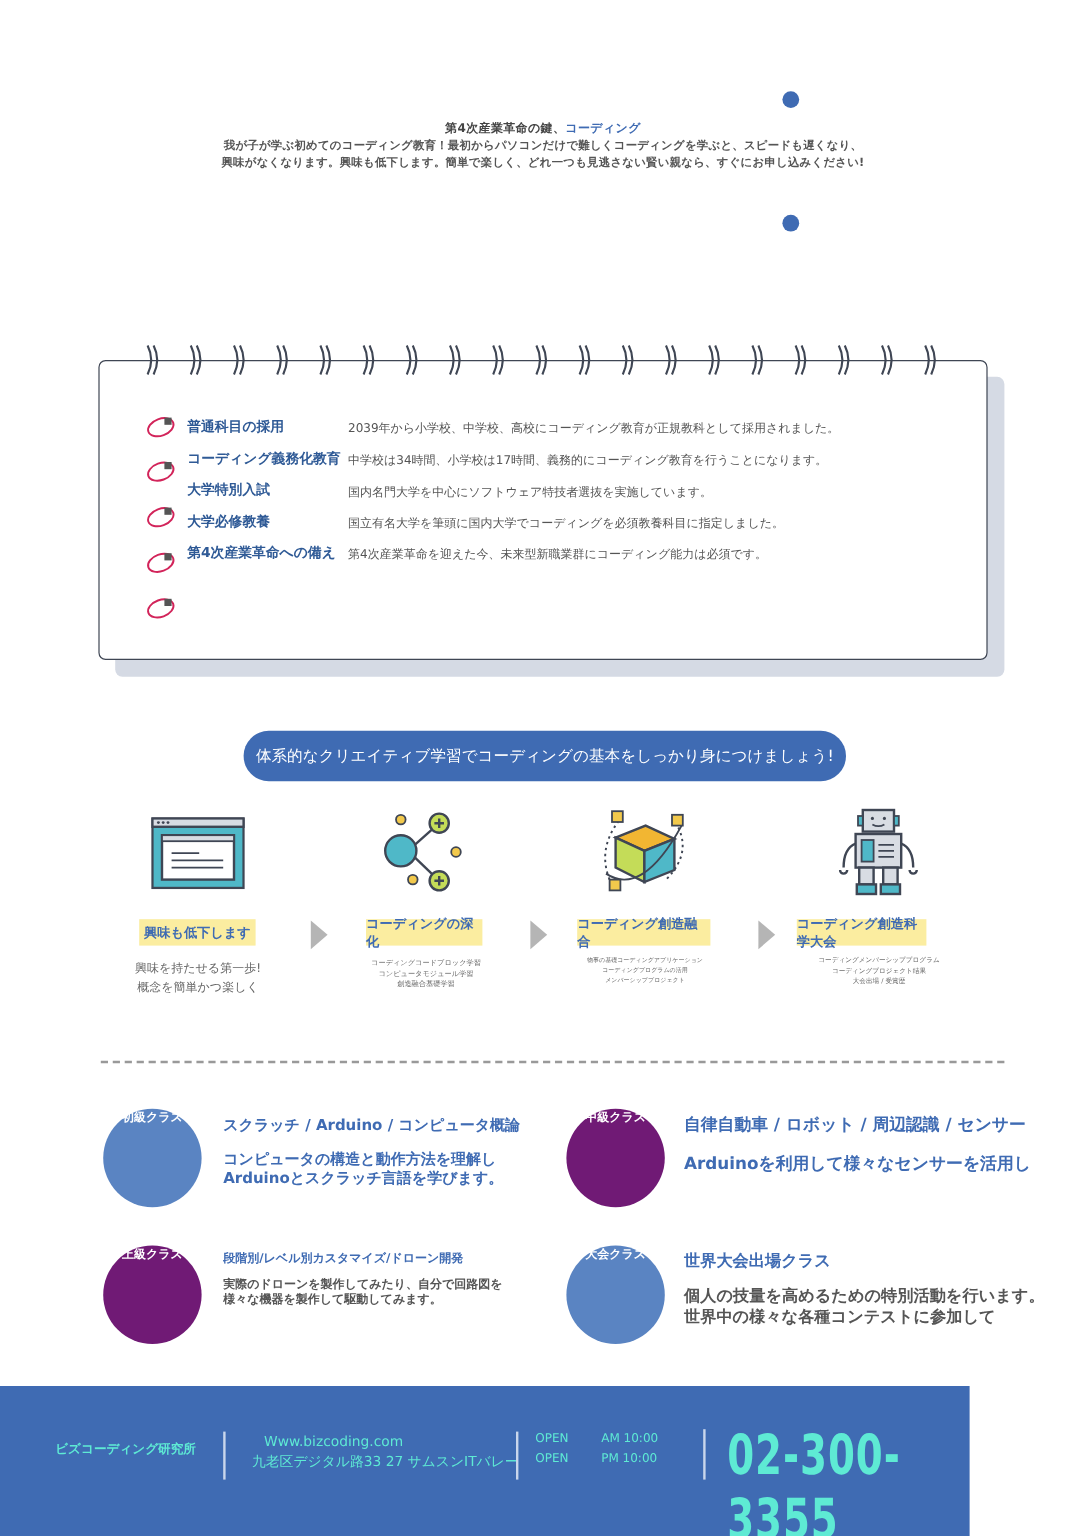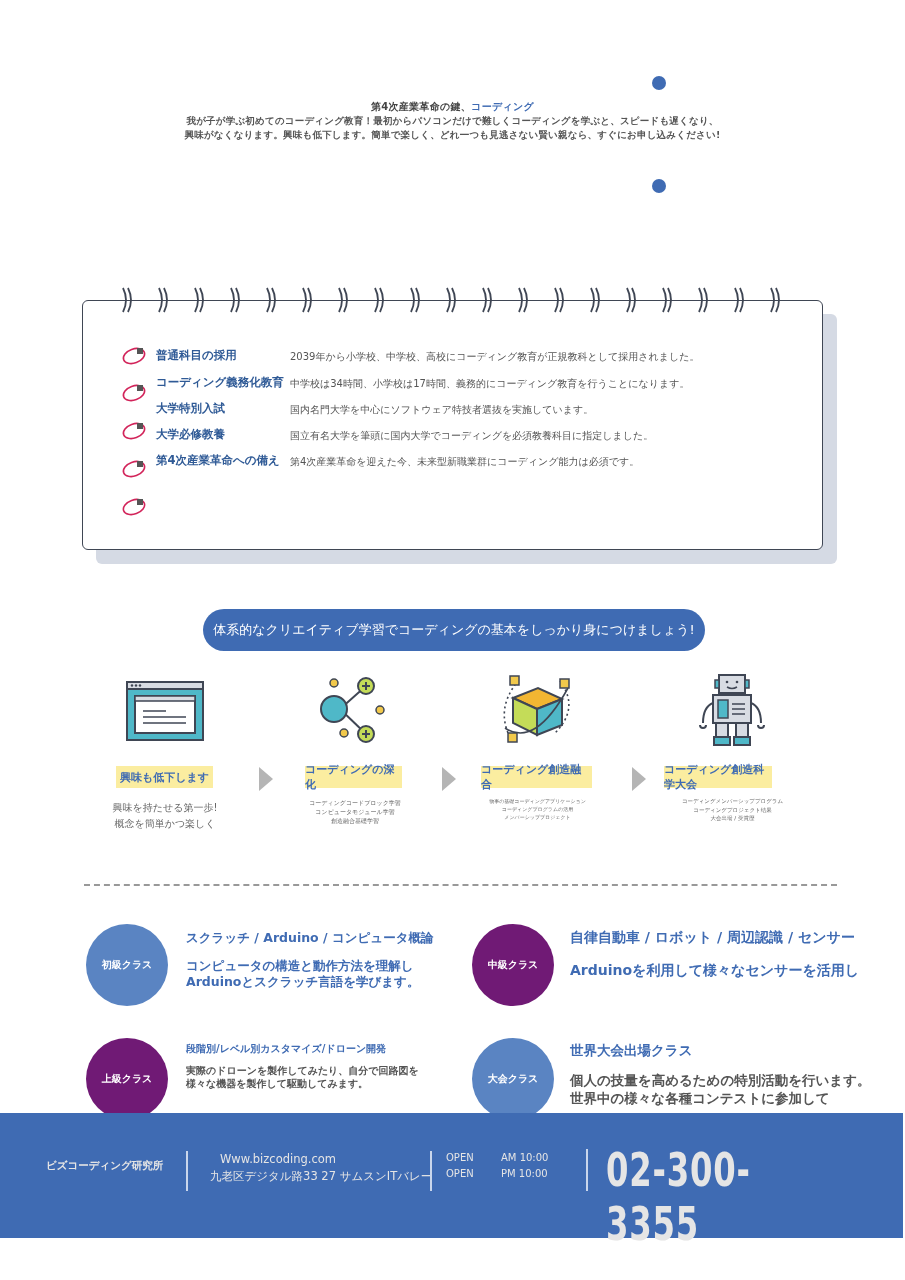--- a/index.html
+++ b/index.html
@@ -25,29 +25,29 @@
 
   
   .step-icon { position: absolute; top: 670px; }
   .step-label { position: absolute; top: 766px; height: 22px; background: #fbeda0; color: #3f6bb3; font-size: 11px; font-weight: bold; display: flex; align-items: center; justify-content: center; }
   .step-sub { position: absolute; text-align: center; color: #666; }
   .step-arrow { position: absolute; top: 767px; width: 0; height: 0; border-top: 12px solid transparent; border-bottom: 12px solid transparent; border-left: 14px solid #b5b5b5; }
 
   .divider { position: absolute; left: 84px; top: 884px; width: 753px; border-top: 2px dashed #999; }
 
   
-  .circle { position: absolute; width: 82px; height: 82px; border-radius: 50%; color: #fff; font-size: 10px; font-weight: bold; display: flex; align-items: center; justify-content: center; }
+  .circle { position: absolute; width: 82px; height: 82px; border-radius: 50%; color: #fff; font-size: 10px; font-weight: bold; display: flex; justify-content: center; }
   .c-dark { background: #5a84c2; }
   .c-light { background: #701a75; }
   .cls-title { position: absolute; color: #3f6bb3; font-weight: bold; }
   .cls-desc { position: absolute; color: #3f6bb3; font-weight: bold; line-height: 1.3; }
   .cls-desc-gray { position: absolute; color: #555; font-weight: bold; line-height: 1.3; }
 
   
-  .footer { position: absolute; left: 0; top: 1113px; width: 903px; height: 125px; background: #3f6bb3; color: #e5e5e5; }
+  .footer { position: absolute; left: 0; top: 1155px; width: 808px; height: 125px; background: #3f6bb3; color: #5eead4; }
   .f-sep { position: absolute; width: 2px; background: #c9d6ec; }
   .f-brand { position: absolute; left: 46px; top: 46px; font-size: 10.5px; font-weight: bold; }
   .f-text { position: absolute; font-size: 11.5px; }
   .f-small { position: absolute; font-size: 10px; }
   .f-phone { position: absolute; left: 606px; top: 30px; font-family: "DejaVu Sans Condensed", "DejaVu Sans", sans-serif; font-size: 46px; font-weight: bold; letter-spacing: 1px; transform: scaleX(0.78); transform-origin: left center; }
 </style>
 </head>
 <body>
 
 <div class="hdr-dot" style="left:652px; top:76px;"></div>

